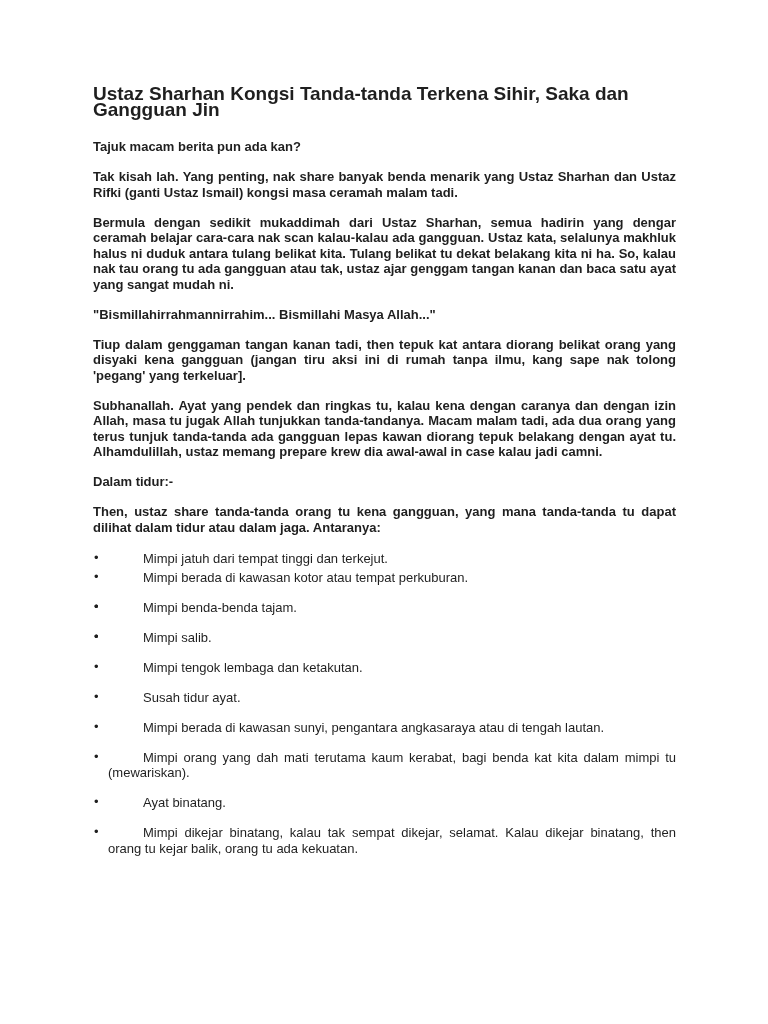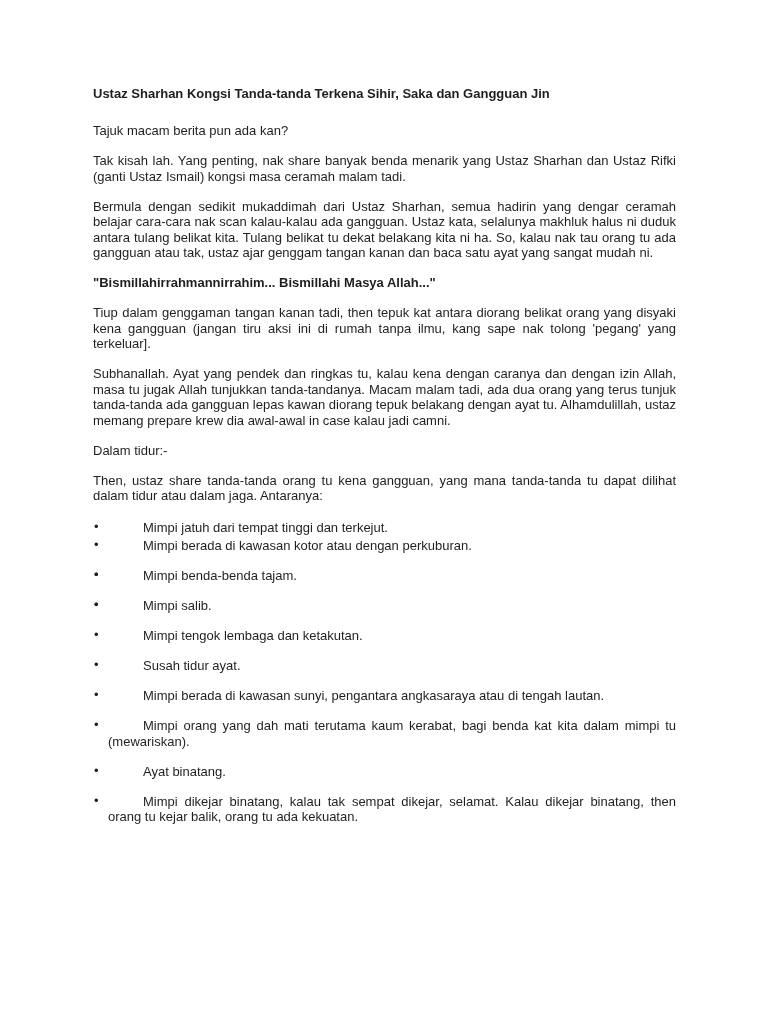--- a/index.html
+++ b/index.html
@@ -18,29 +18,30 @@
   }
   .content {
     position: absolute;
     left: 93px;
     top: 86px;
     width: 583px;
     font-size: 13px;
     line-height: 15.5px;
   }
   .title {
-    font-size: 13px;
+    font-size: 19px;
     line-height: 16px;
     font-weight: bold;
     margin: 0 0 21px 0;
     text-align: left;
   }
   .para {
     margin: 0 0 14.5px 0;
     text-align: justify;
+    font-weight: bold;
   }
   .para.quote {
     font-weight: bold;
     text-align: left;
     margin-top: 4px;
   }
   ul.signs {
     list-style: none;
     margin: 16px 0 0 0;
     padding: 0;
@@ -81,21 +82,21 @@
     <p class="para quote">"Bismillahirrahmannirrahim... Bismillahi Masya Allah..."</p>
 
     <p class="para">Tiup dalam genggaman tangan kanan tadi, then tepuk kat antara diorang belikat orang yang disyaki kena gangguan (jangan tiru aksi ini di rumah tanpa ilmu, kang sape nak tolong 'pegang' yang terkeluar].</p>
     <p class="para">Subhanallah. Ayat yang pendek dan ringkas tu, kalau kena dengan caranya dan dengan izin Allah, masa tu jugak Allah tunjukkan tanda-tandanya. Macam malam tadi, ada dua orang yang terus tunjuk tanda-tanda ada gangguan lepas kawan diorang tepuk belakang dengan ayat tu. Alhamdulillah, ustaz memang prepare krew dia awal-awal in case kalau jadi camni.</p>
     <p class="para">Dalam tidur:-</p>
 
     <p class="para">Then, ustaz share tanda-tanda orang tu kena gangguan, yang mana tanda-tanda tu dapat dilihat dalam tidur atau dalam jaga. Antaranya:</p>
 
     <ul class="signs">
       <li><span class="bullet">•</span><span>Mimpi jatuh dari tempat tinggi dan terkejut.</span></li>
-      <li class="tight"><span class="bullet">•</span><span>Mimpi berada di kawasan kotor atau dengan perkuburan.</span></li>
+      <li class="tight"><span class="bullet">•</span><span>Mimpi berada di kawasan kotor atau tempat perkuburan.</span></li>
       <li><span class="bullet">•</span></li>
       <li><span class="bullet">•</span><span>Mimpi benda-benda tajam.</span></li>
       <li><span class="bullet">•</span></li>
       <li><span class="bullet">•</span><span>Mimpi salib.</span></li>
       <li><span class="bullet">•</span><span>Mimpi tengok lembaga dan ketakutan.</span></li>
       <li><span class="bullet">•</span><span>Susah tidur ayat.</span></li>
       <li><span class="bullet">•</span><span>Mimpi berada di kawasan sunyi, pengantara angkasaraya atau di tengah lautan.</span></li>
       <li><span class="bullet">•</span><span>Mimpi orang yang dah mati terutama kaum kerabat, bagi benda kat kita dalam mimpi tu (mewariskan).</span></li>
       <li><span class="bullet">•</span><span>Ayat binatang.</span></li>
       <li><span class="bullet">•</span><span>Mimpi dikejar binatang, kalau tak sempat dikejar, selamat. Kalau dikejar binatang, then orang tu kejar balik, orang tu ada kekuatan.</span></li>

